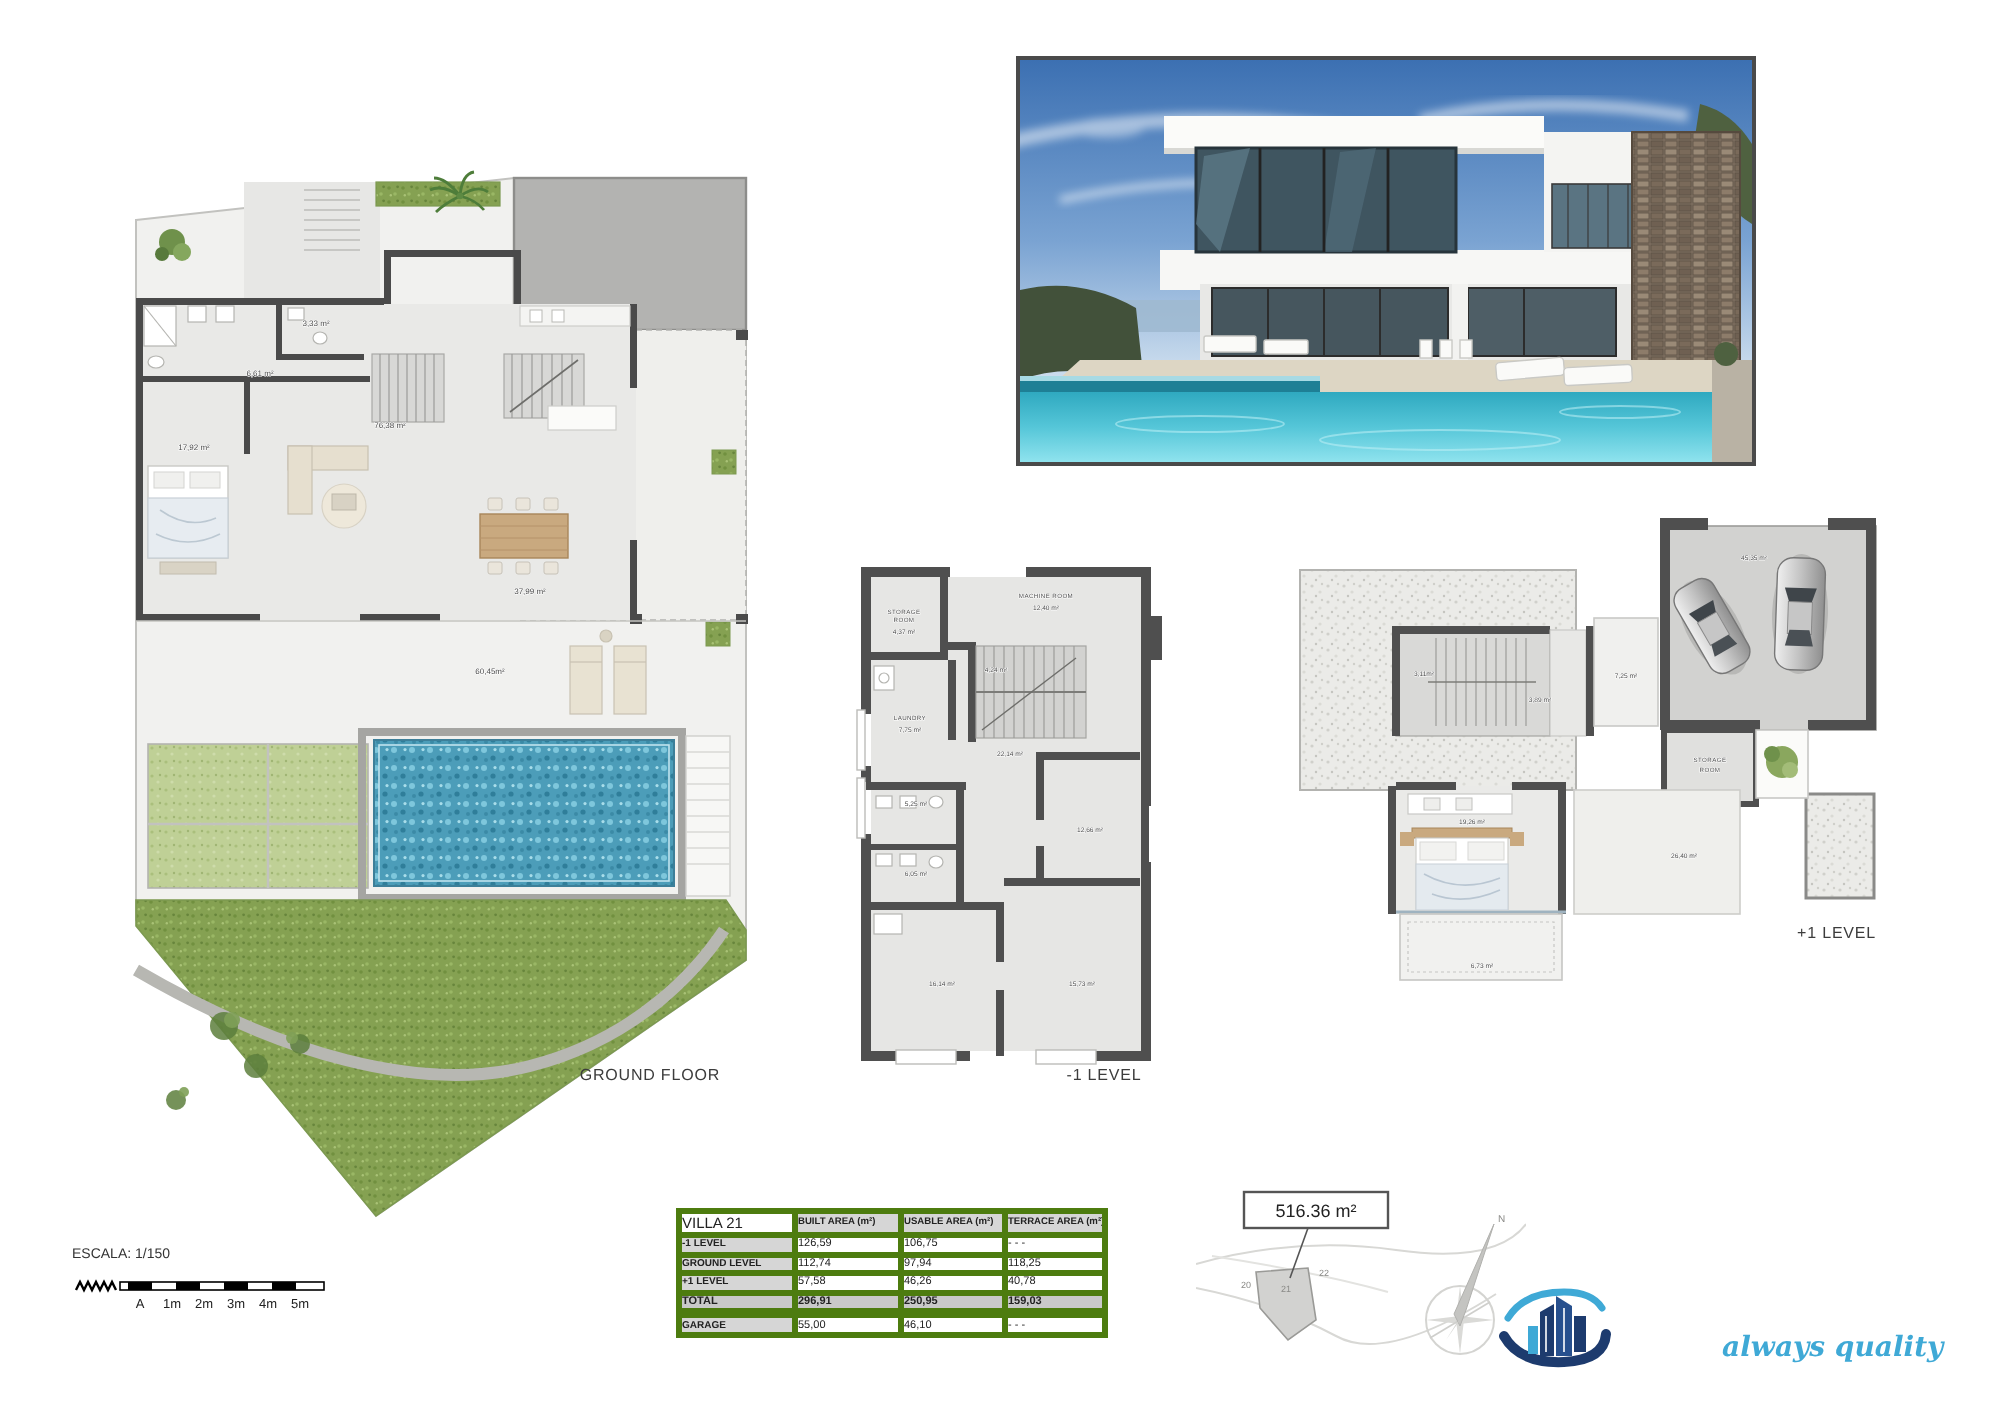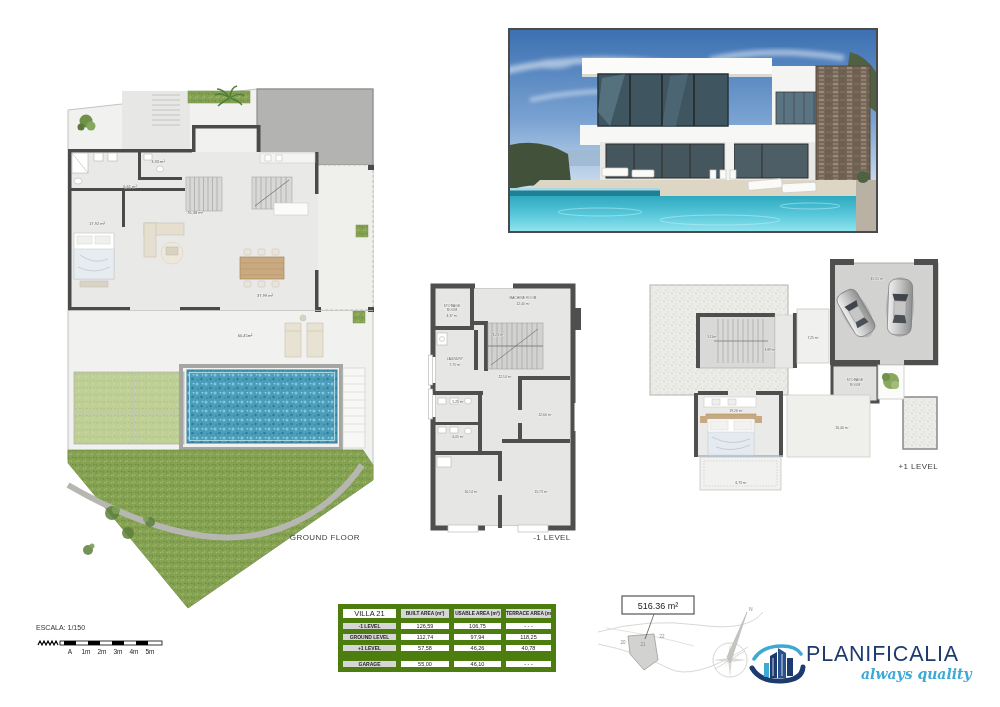--- a/index.html
+++ b/index.html
@@ -4,22 +4,22 @@
 <style>
   html,body{margin:0;padding:0;background:#ffffff;}
   #sheet{position:relative;width:1000px;height:707px;background:#ffffff;overflow:hidden;
          font-family:"Liberation Sans",sans-serif;}
   .abs{position:absolute;}
   .plan-label{position:absolute;font-size:8px;color:#3c3c3c;letter-spacing:.4px;}
   
   #photo-frame{left:508px;top:28px;width:366px;height:201px;border:2px solid #4a4a4a;}
   
   .areatable{position:absolute;border-collapse:collapse;table-layout:fixed;background:#fff;}
-  .areatable td,.areatable th{border:5px solid #4d7c0f;font-weight:normal;
-      font-size:5.5px;color:#222;text-align:center;padding:0;overflow:hidden;white-space:nowrap;}
+  .areatable td,.areatable th{border:3px solid #4d7c0f;font-weight:normal;
+      font-size:5.5px;color:#222;text-align:left;padding:0;overflow:hidden;white-space:nowrap;}
   .areatable .hdr{background:#d6d6d6;font-size:4.8px;font-weight:bold;}
   .areatable .villa{background:#ffffff;font-size:7.5px;}
   .areatable .rlabel{background:#d6d6d6;font-weight:bold;font-size:5px;}
   .areatable .totalrow td{background:#c9c9c9;font-weight:bold;}
   #main-table{left:338px;top:604px;width:213px;}
   #main-table tr{height:9.5px;}
   #main-table tr.hrow{height:11px;}
   #garage-table{left:338px;top:656px;width:213px;}
   #garage-table tr{height:10px;}
   
@@ -667,17 +667,16 @@
       <path d="M6,29 Q14,16 34,16 Q48,16 53,24" fill="none" stroke="#3fa9d6" stroke-width="3.5" stroke-linecap="round"></path>
       <g>
         <rect x="16" y="33" width="5" height="14" fill="#3fa9d6"></rect>
         <polygon points="22,26 29,22 29,48 22,48" fill="#1d3b6e"></polygon>
         <polygon points="30,18 38,23 38,48 30,48" fill="#27508e"></polygon>
         <rect x="39" y="28" width="6" height="18" fill="#1d3b6e"></rect>
         <line x1="25" y1="28" x2="25" y2="46" stroke="#ffffff" stroke-width="0.8"></line>
         <line x1="34" y1="24" x2="34" y2="46" stroke="#ffffff" stroke-width="0.8"></line>
       </g>
     </svg>
-    <div id="logo-brand">PLANIFICALIA</div>
     <div id="logo-tagline">always quality</div>
   </div>
 
 </div>
 
 </body></html>

